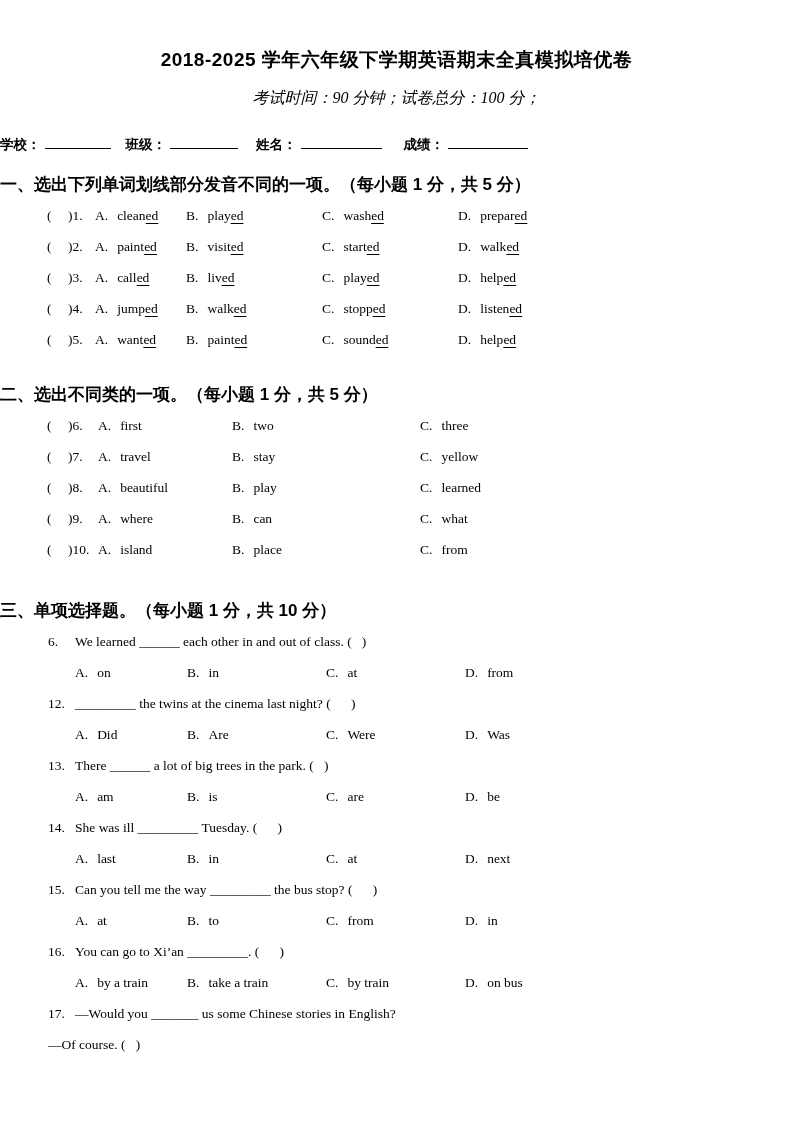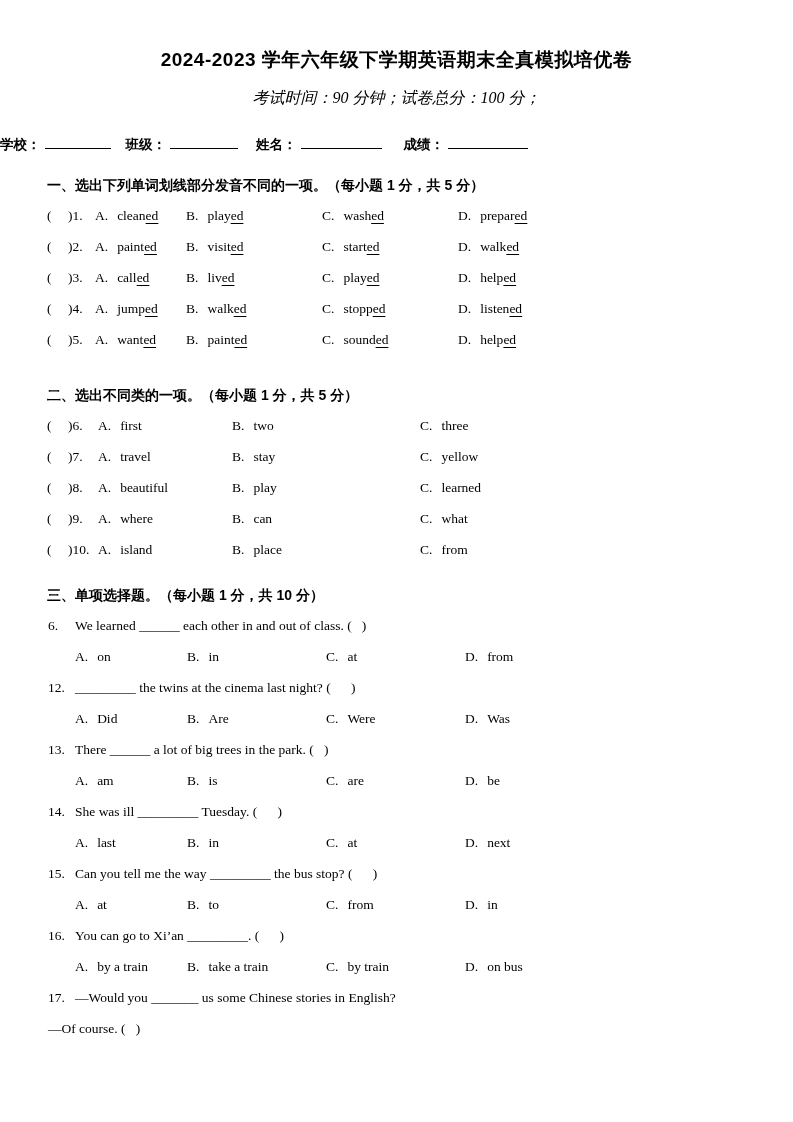--- a/index.html
+++ b/index.html
@@ -48,29 +48,28 @@
     border-bottom:1px solid #000;
     vertical-align:baseline;
     margin-left:4px;
   }
   .f-school .field-line{width:66px;}  .f-school{margin-right:15px;}
   .f-class  .field-line{width:68px;}  .f-class{margin-right:18px;}
   .f-name   .field-line{width:81px;}  .f-name{margin-right:22px;}
   .f-score  .field-line{width:80px;}
   
   .section-heading{
-    padding-left:47px;
     font-family:"Liberation Sans","DejaVu Sans",sans-serif;
     font-weight:bold;
-    font-size:14px;
+    font-size:17px;
     line-height:22px;
   }
   .h-part-1{margin-top:16px;}
   .h-part-2{margin-top:29px;}
-  .h-part-3{margin-top:19px;}
+  .h-part-3{margin-top:35px;}
   .rows{margin-top:4px;}
   .q-row{
     position:relative;
     height:31px;
     line-height:31px;
     font-size:13.5px;
   }
   .at{position:absolute;top:0;white-space:nowrap;}
   .pre{white-space:pre;}
   
@@ -82,21 +81,21 @@
   .s3-stem{left:75px;}
   .s3-line2{left:48px;}
   .s3-a{left:75px;}  .s3-b{left:187px;} .s3-c{left:326px;} .s3-d{left:465px;}
   .opt-letter{margin-right:9px;}
   .ued{text-decoration:underline;text-underline-offset:3px;}
 </style>
 </head>
 <body>
 
 <div class="page">
-  <div class="exam-title">2024-2023 学年六年级下学期英语期末全真模拟培优卷</div>
+  <div class="exam-title">2018-2025 学年六年级下学期英语期末全真模拟培优卷</div>
   <div class="exam-subtitle">考试时间：90 分钟；试卷总分：100 分；</div>
   <div class="fields"><span class="field f-school"><span class="field-label">学校：</span><span class="field-line"></span></span><span class="field f-class"><span class="field-label">班级：</span><span class="field-line"></span></span><span class="field f-name"><span class="field-label">姓名：</span><span class="field-line"></span></span><span class="field f-score"><span class="field-label">成绩：</span><span class="field-line"></span></span></div>
   <div>
       <div class="section-heading h-part-1">一、选出下列单词划线部分发音不同的一项。（每小题 1 分，共 5 分）</div>
       <div class="rows">
         <div class="q-row">
           <span class="at px-open">(</span>
           <span class="at px-num">)1.</span>
           <span class="at s1-a"><span class="opt-letter">A.</span><span class="opt-word pre">clean<span class="ued">ed</span></span></span>
           <span class="at s1-b"><span class="opt-letter">B.</span><span class="opt-word pre">play<span class="ued">ed</span></span></span>

